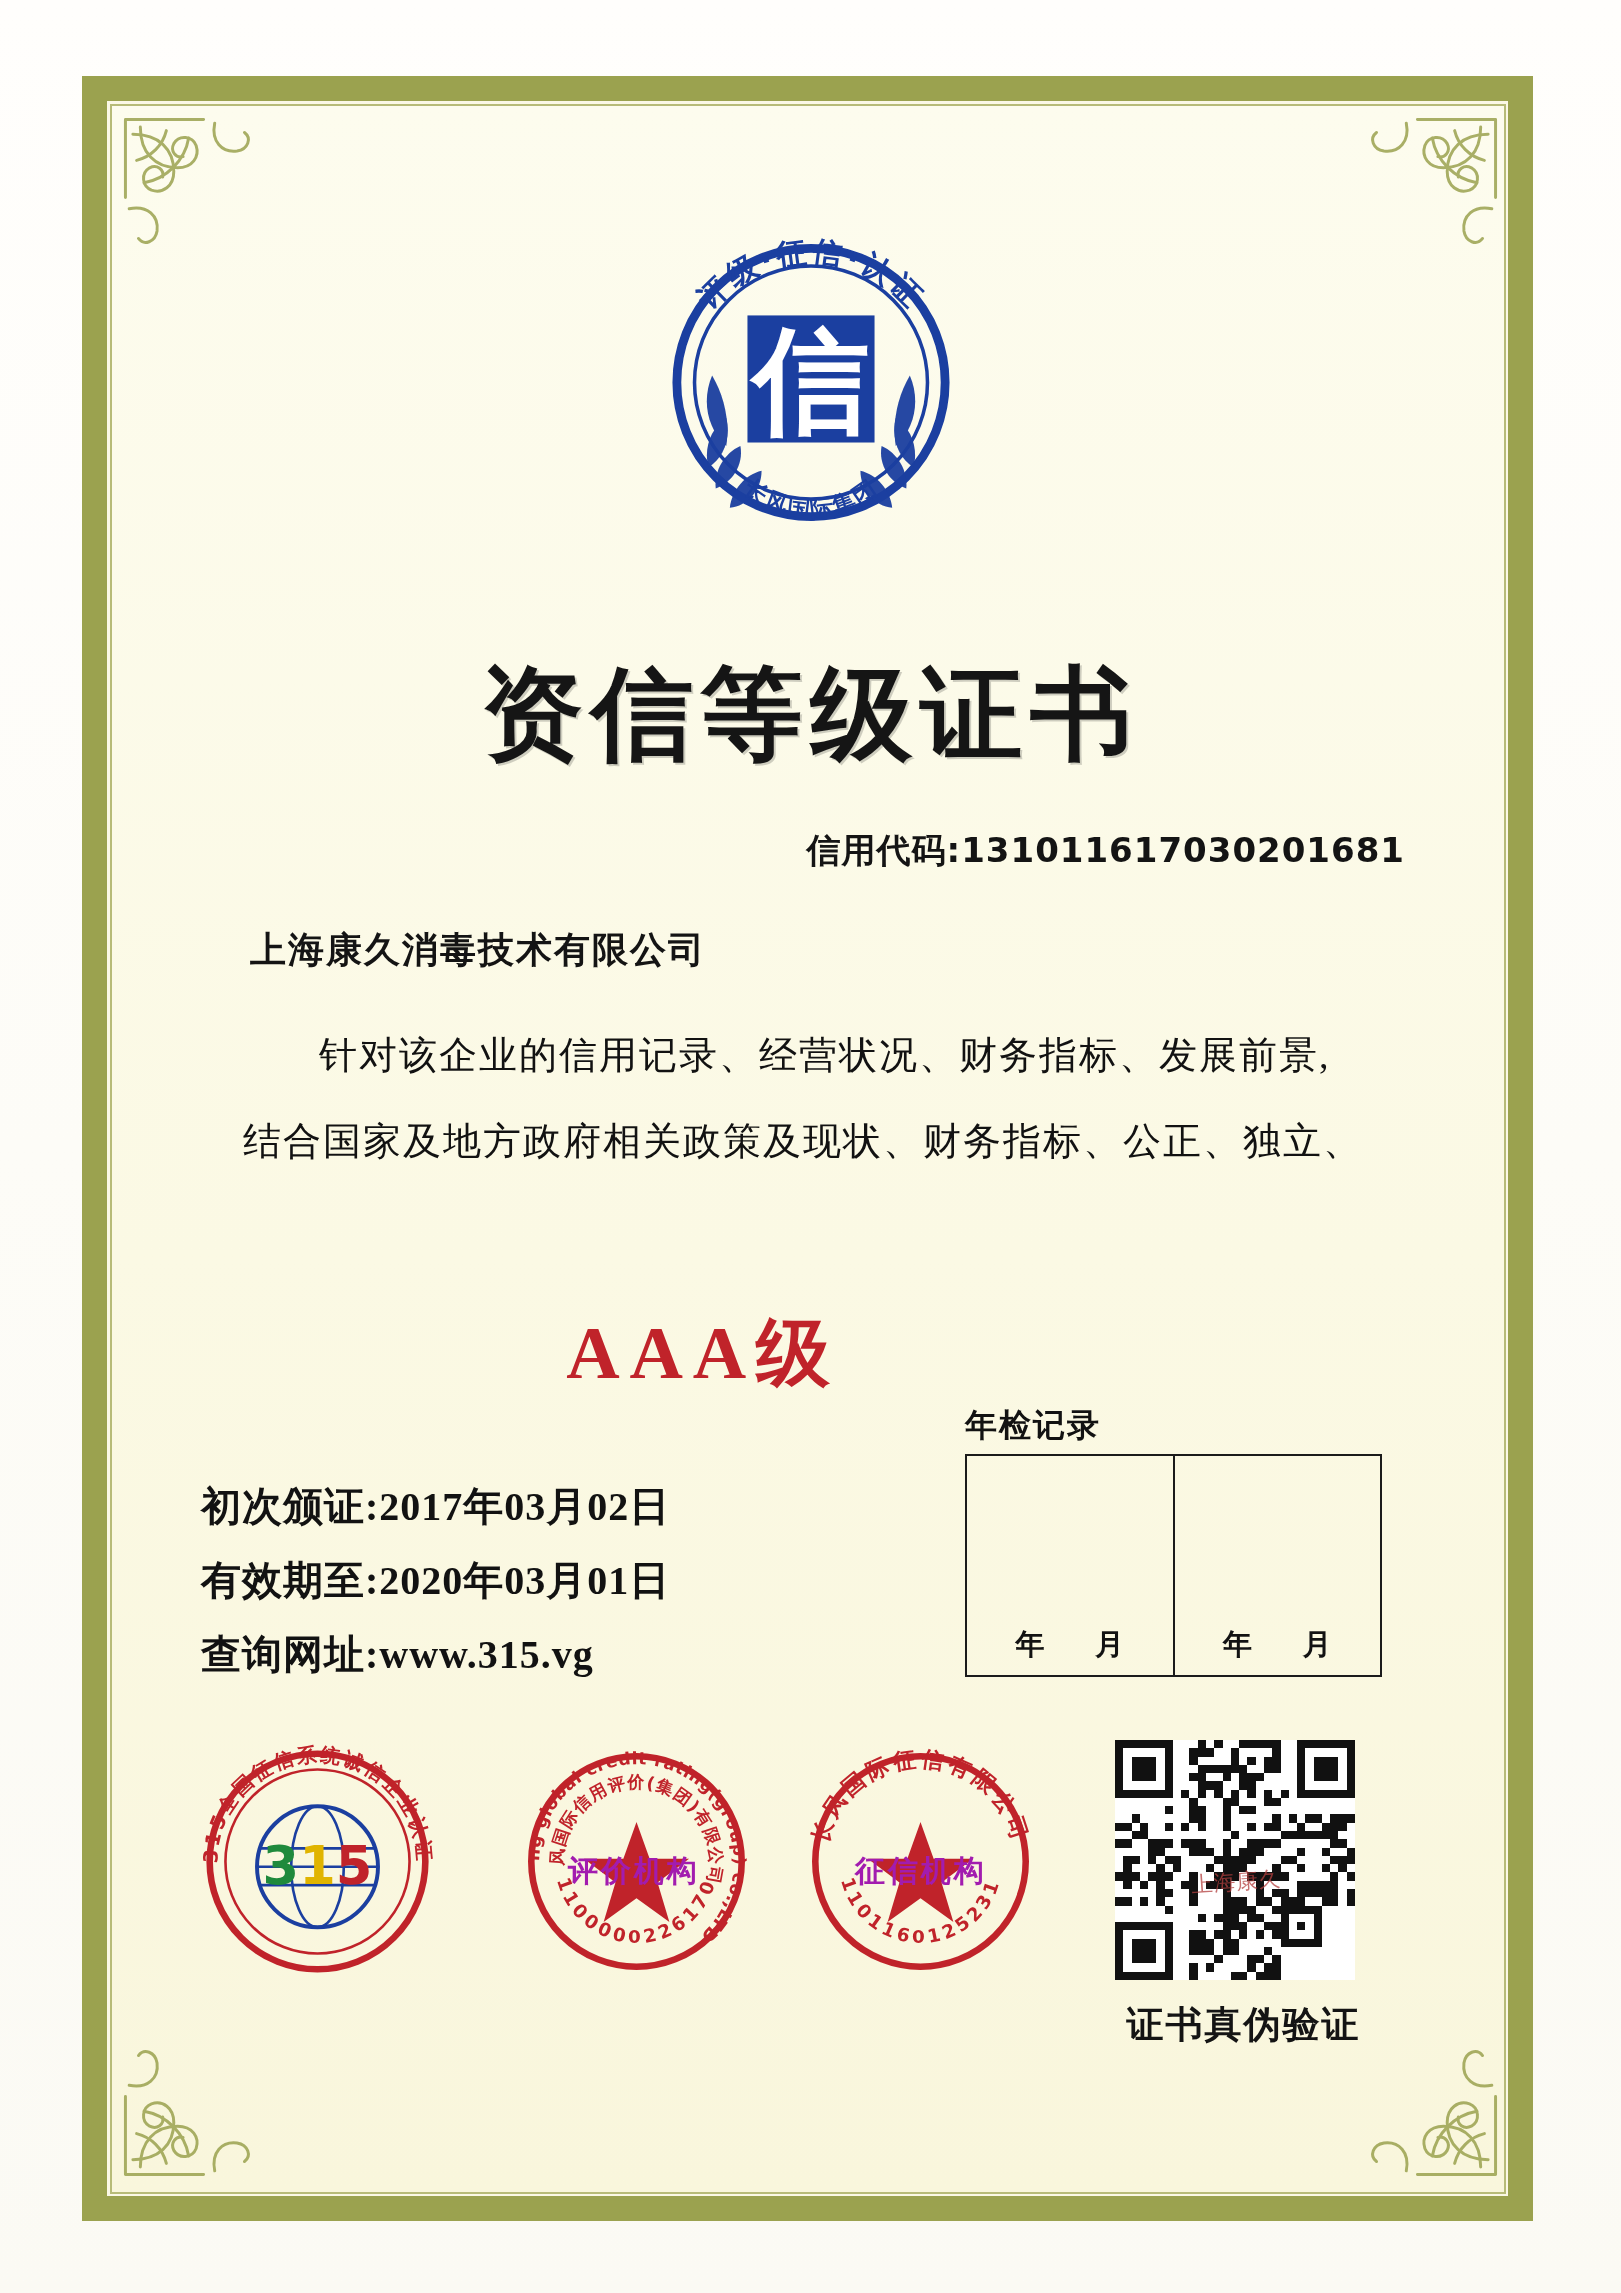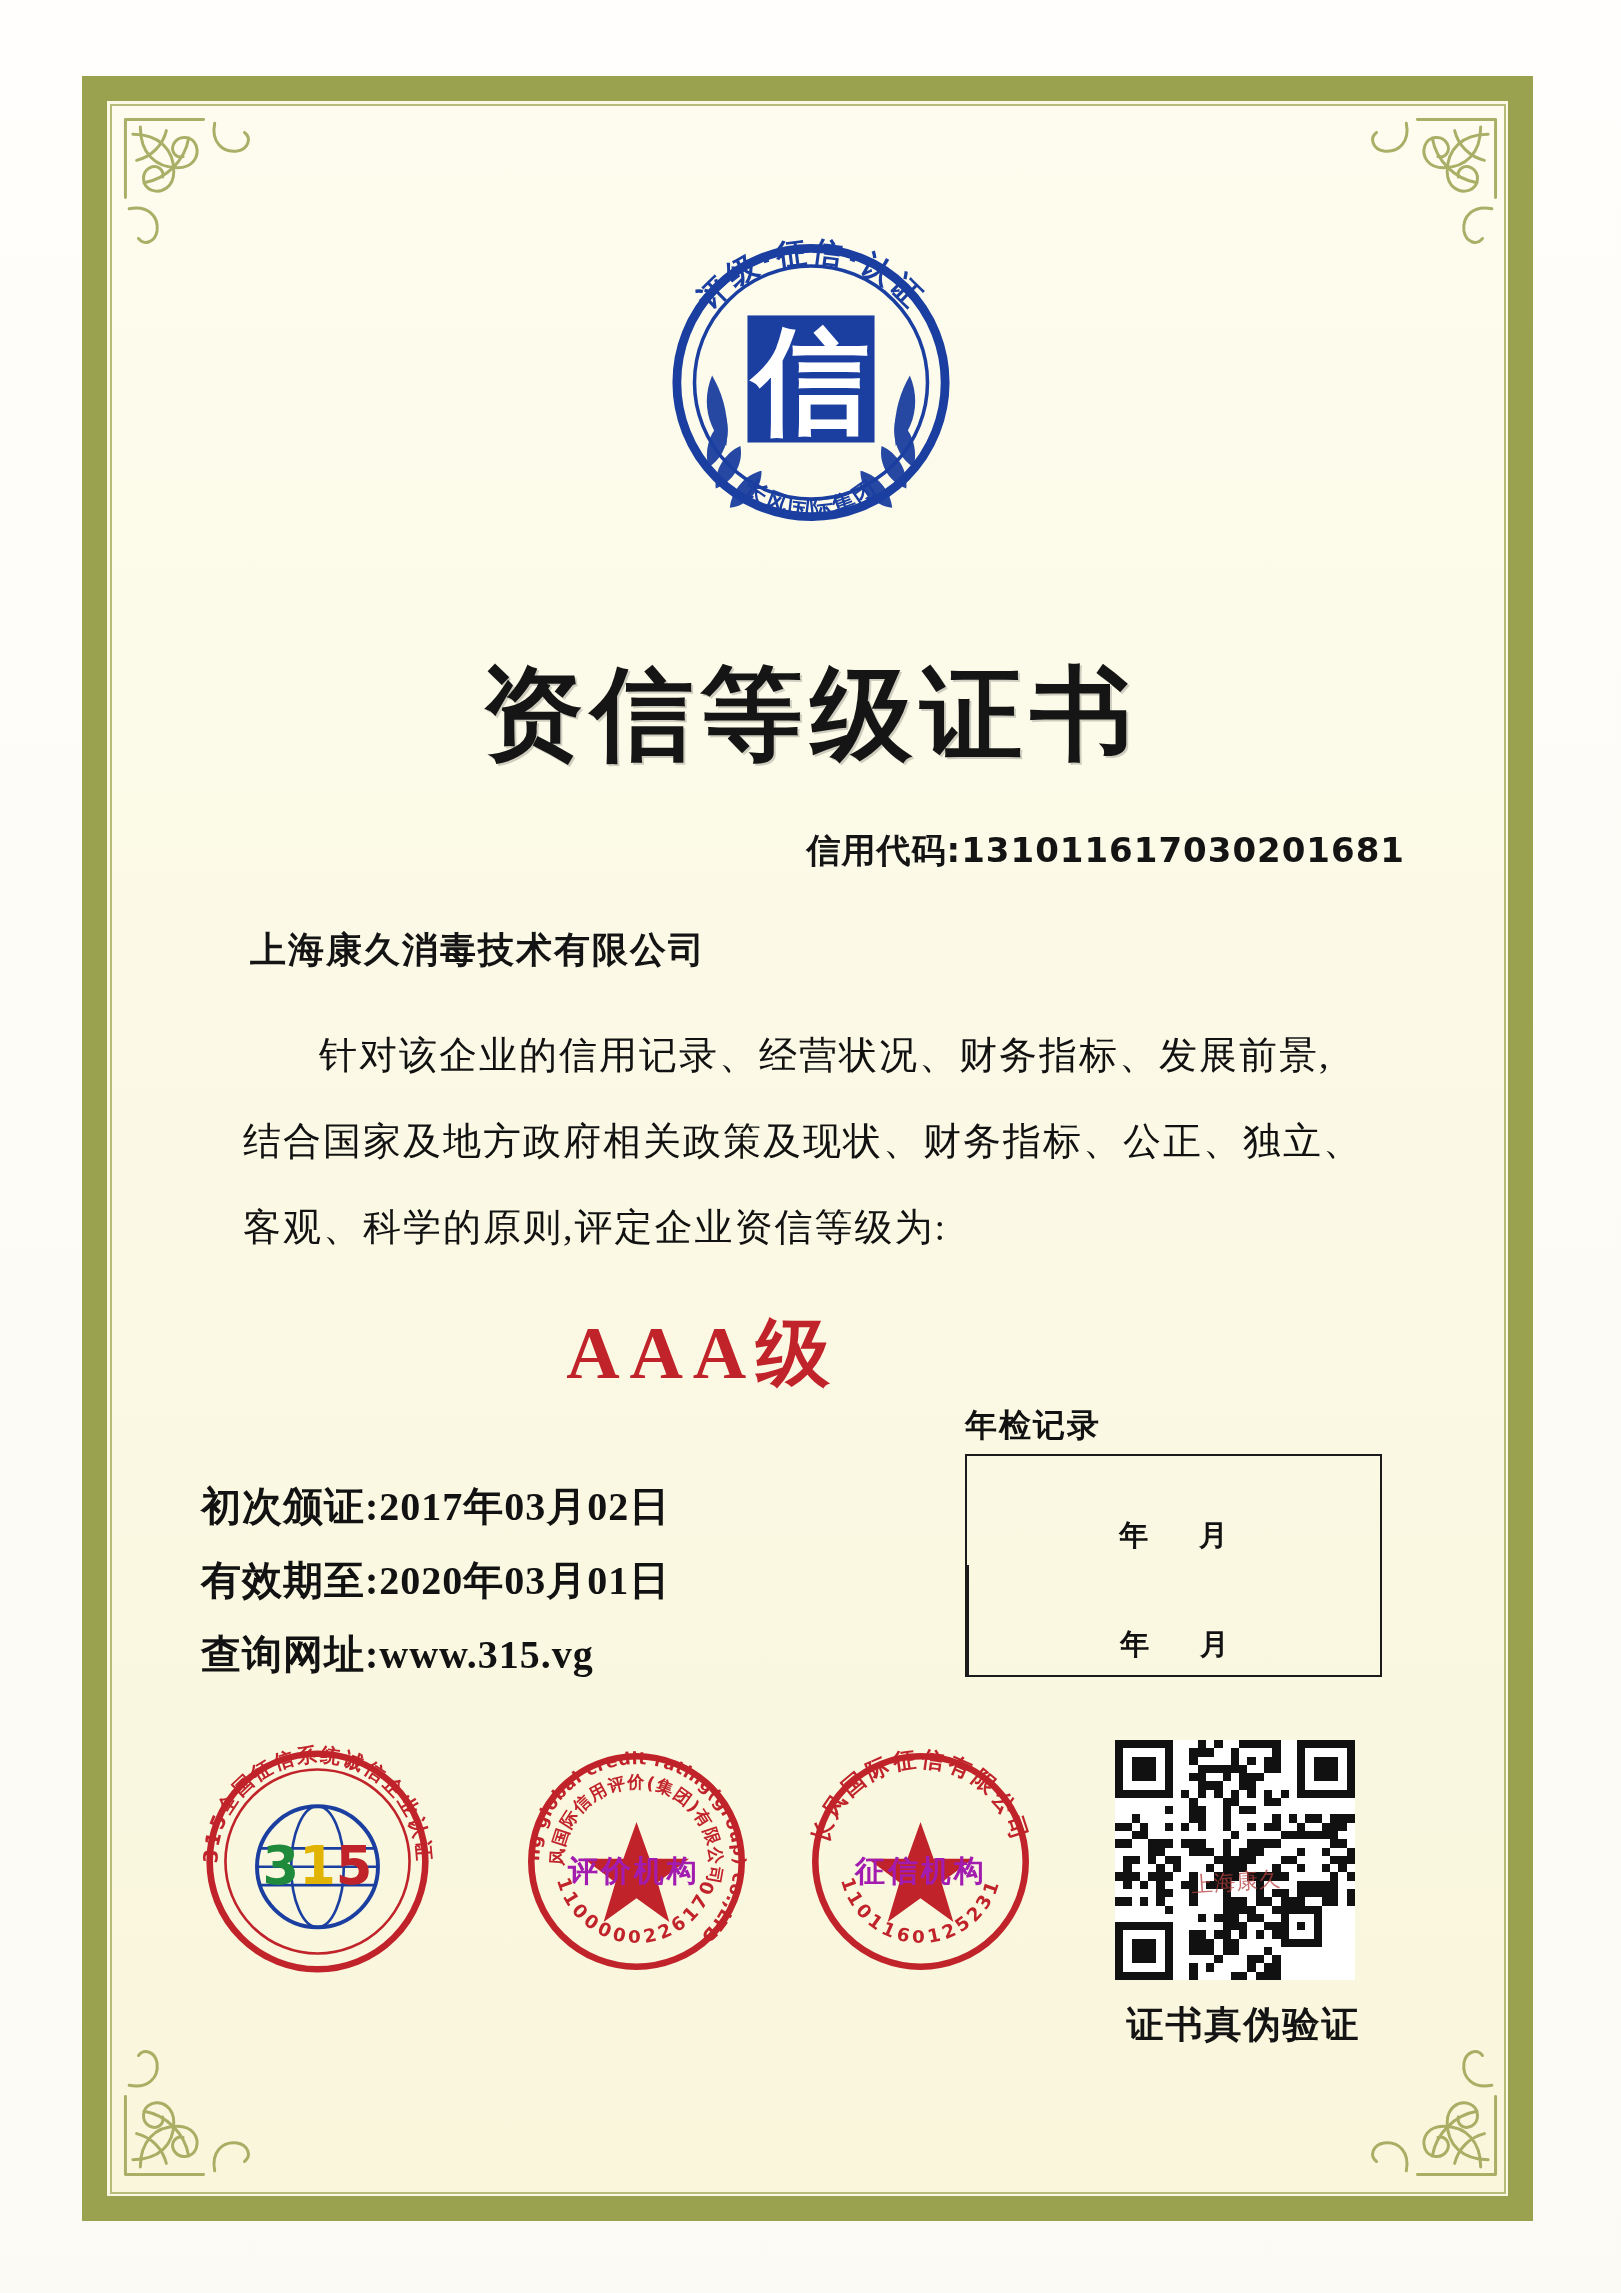--- a/index.html
+++ b/index.html
@@ -123,21 +123,20 @@
     font-size:32px;
     color:#121212;
     margin-bottom:5.9px;
     letter-spacing:2px;
   }
   .annual-box{
     width:417px;height:223px;
     border:2.9px solid #1b1b1b;
     display:flex;
     box-sizing:border-box;
-    flex-direction:column;
   }
   .annual-cell{
     flex:1;position:relative;
   }
   .annual-cell + .annual-cell{border-left:2.9px solid #1b1b1b;}
   .annual-cell .ym{
     position:absolute;bottom:9.8px;left:0;right:0;
     text-align:center;
     font-family:"Liberation Serif", serif;
     font-weight:bold;
@@ -288,21 +287,20 @@
 
   <div class="credit-code">
     <span>信用代码:</span><span>131011617030201681</span>
   </div>
 
   <div class="company">上海康久消毒技术有限公司</div>
 
   <div class="body-text">
     <p class="indent">针对该企业的信用记录、经营状况、财务指标、发展前景,</p>
     <p>结合国家及地方政府相关政策及现状、财务指标、公正、独立、</p>
-    <p>客观、科学的原则,评定企业资信等级为:</p>
   </div>
 
   <div class="grade">AAA级</div>
 
   <div class="dates">
     <div class="row">初次颁证:2017年03月02日</div>
     <div class="row">有效期至:2020年03月01日</div>
     <div class="row">查询网址:www.315.vg</div>
   </div>
 

